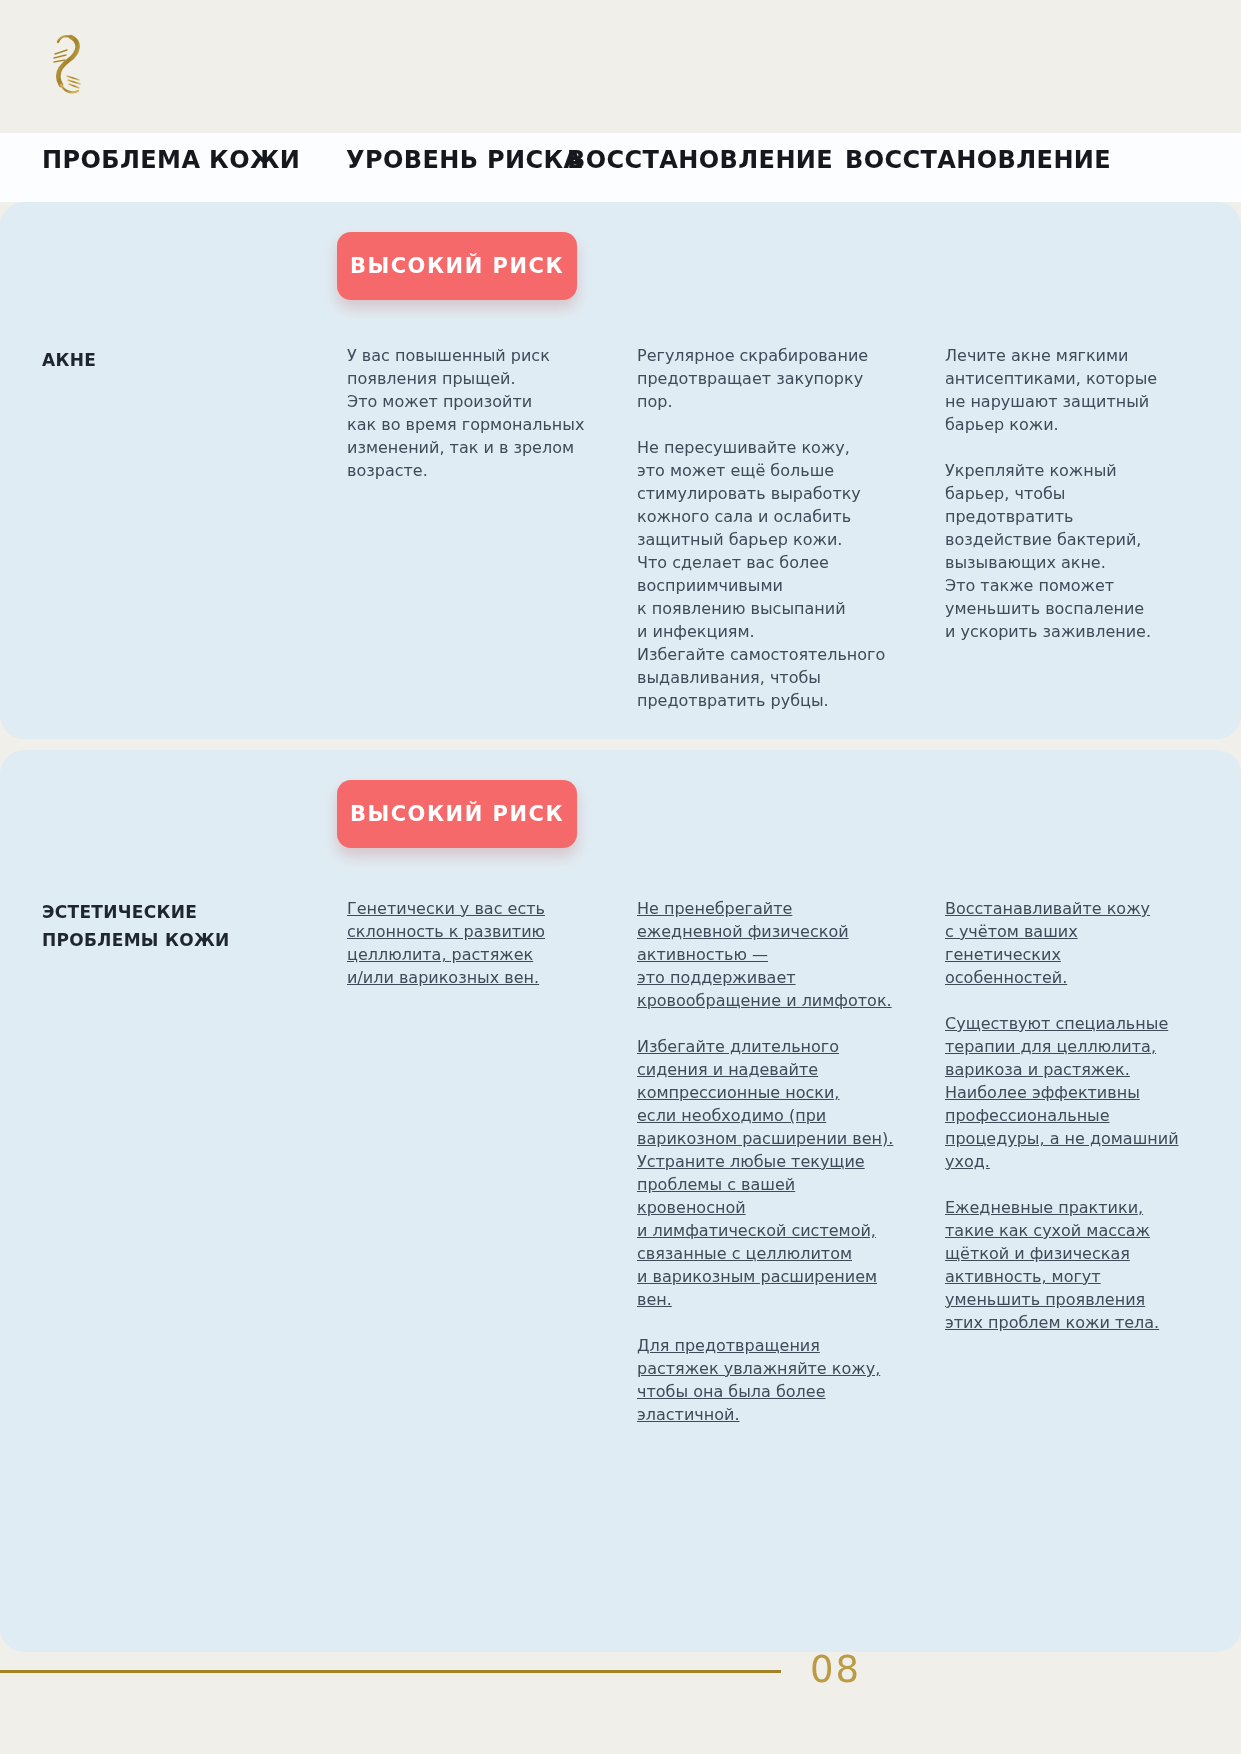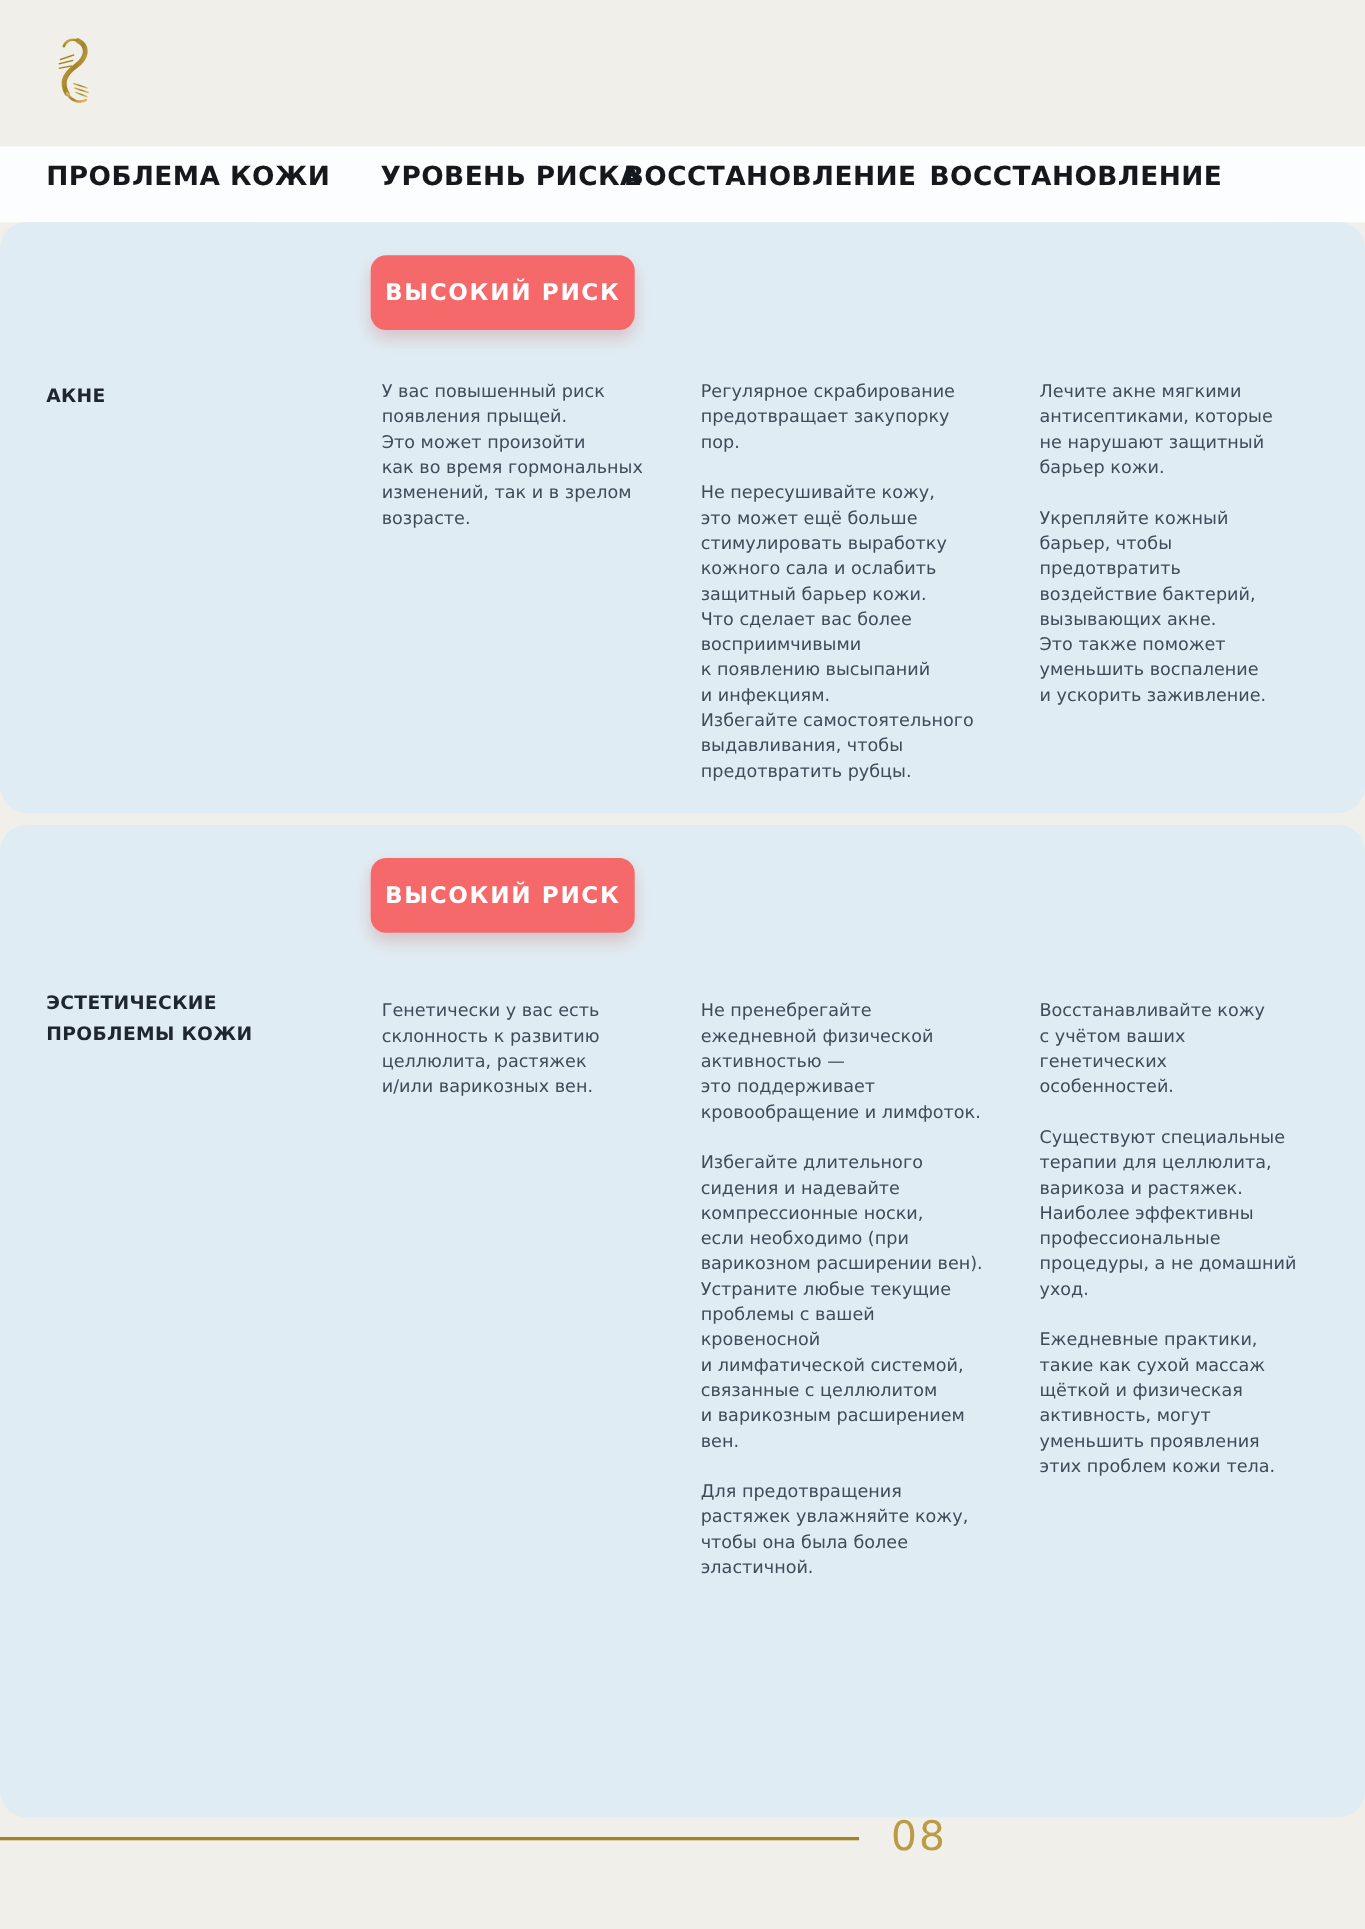--- a/index.html
+++ b/index.html
@@ -56,21 +56,21 @@
     position:absolute;
     font-size:16px;color:#3e4c59;line-height:23px;
     white-space:pre-line;
   }
   .cell-risk{left:347px;width:282px;}
   .cell-prevention{left:637px;width:302px;}
   .cell-recovery{left:945px;width:290px;}
   .s1 .problem-title{top:144px;}
   .s1 .cell-text{top:142px;}
   .s2 .problem-title{top:148px;}
-  .s2 .cell-text{top:157px;}
+  .s2 .cell-text{top:147px;text-decoration:underline;}
   .footer-line{
     position:absolute;left:0;top:1670px;width:781px;height:3px;
     background:#a3832a;
   }
   .page-number{
     position:absolute;left:810px;top:1648px;
     font-size:37px;color:#bb9c45;letter-spacing:2px;
     font-weight:normal;
   }
 </style>

